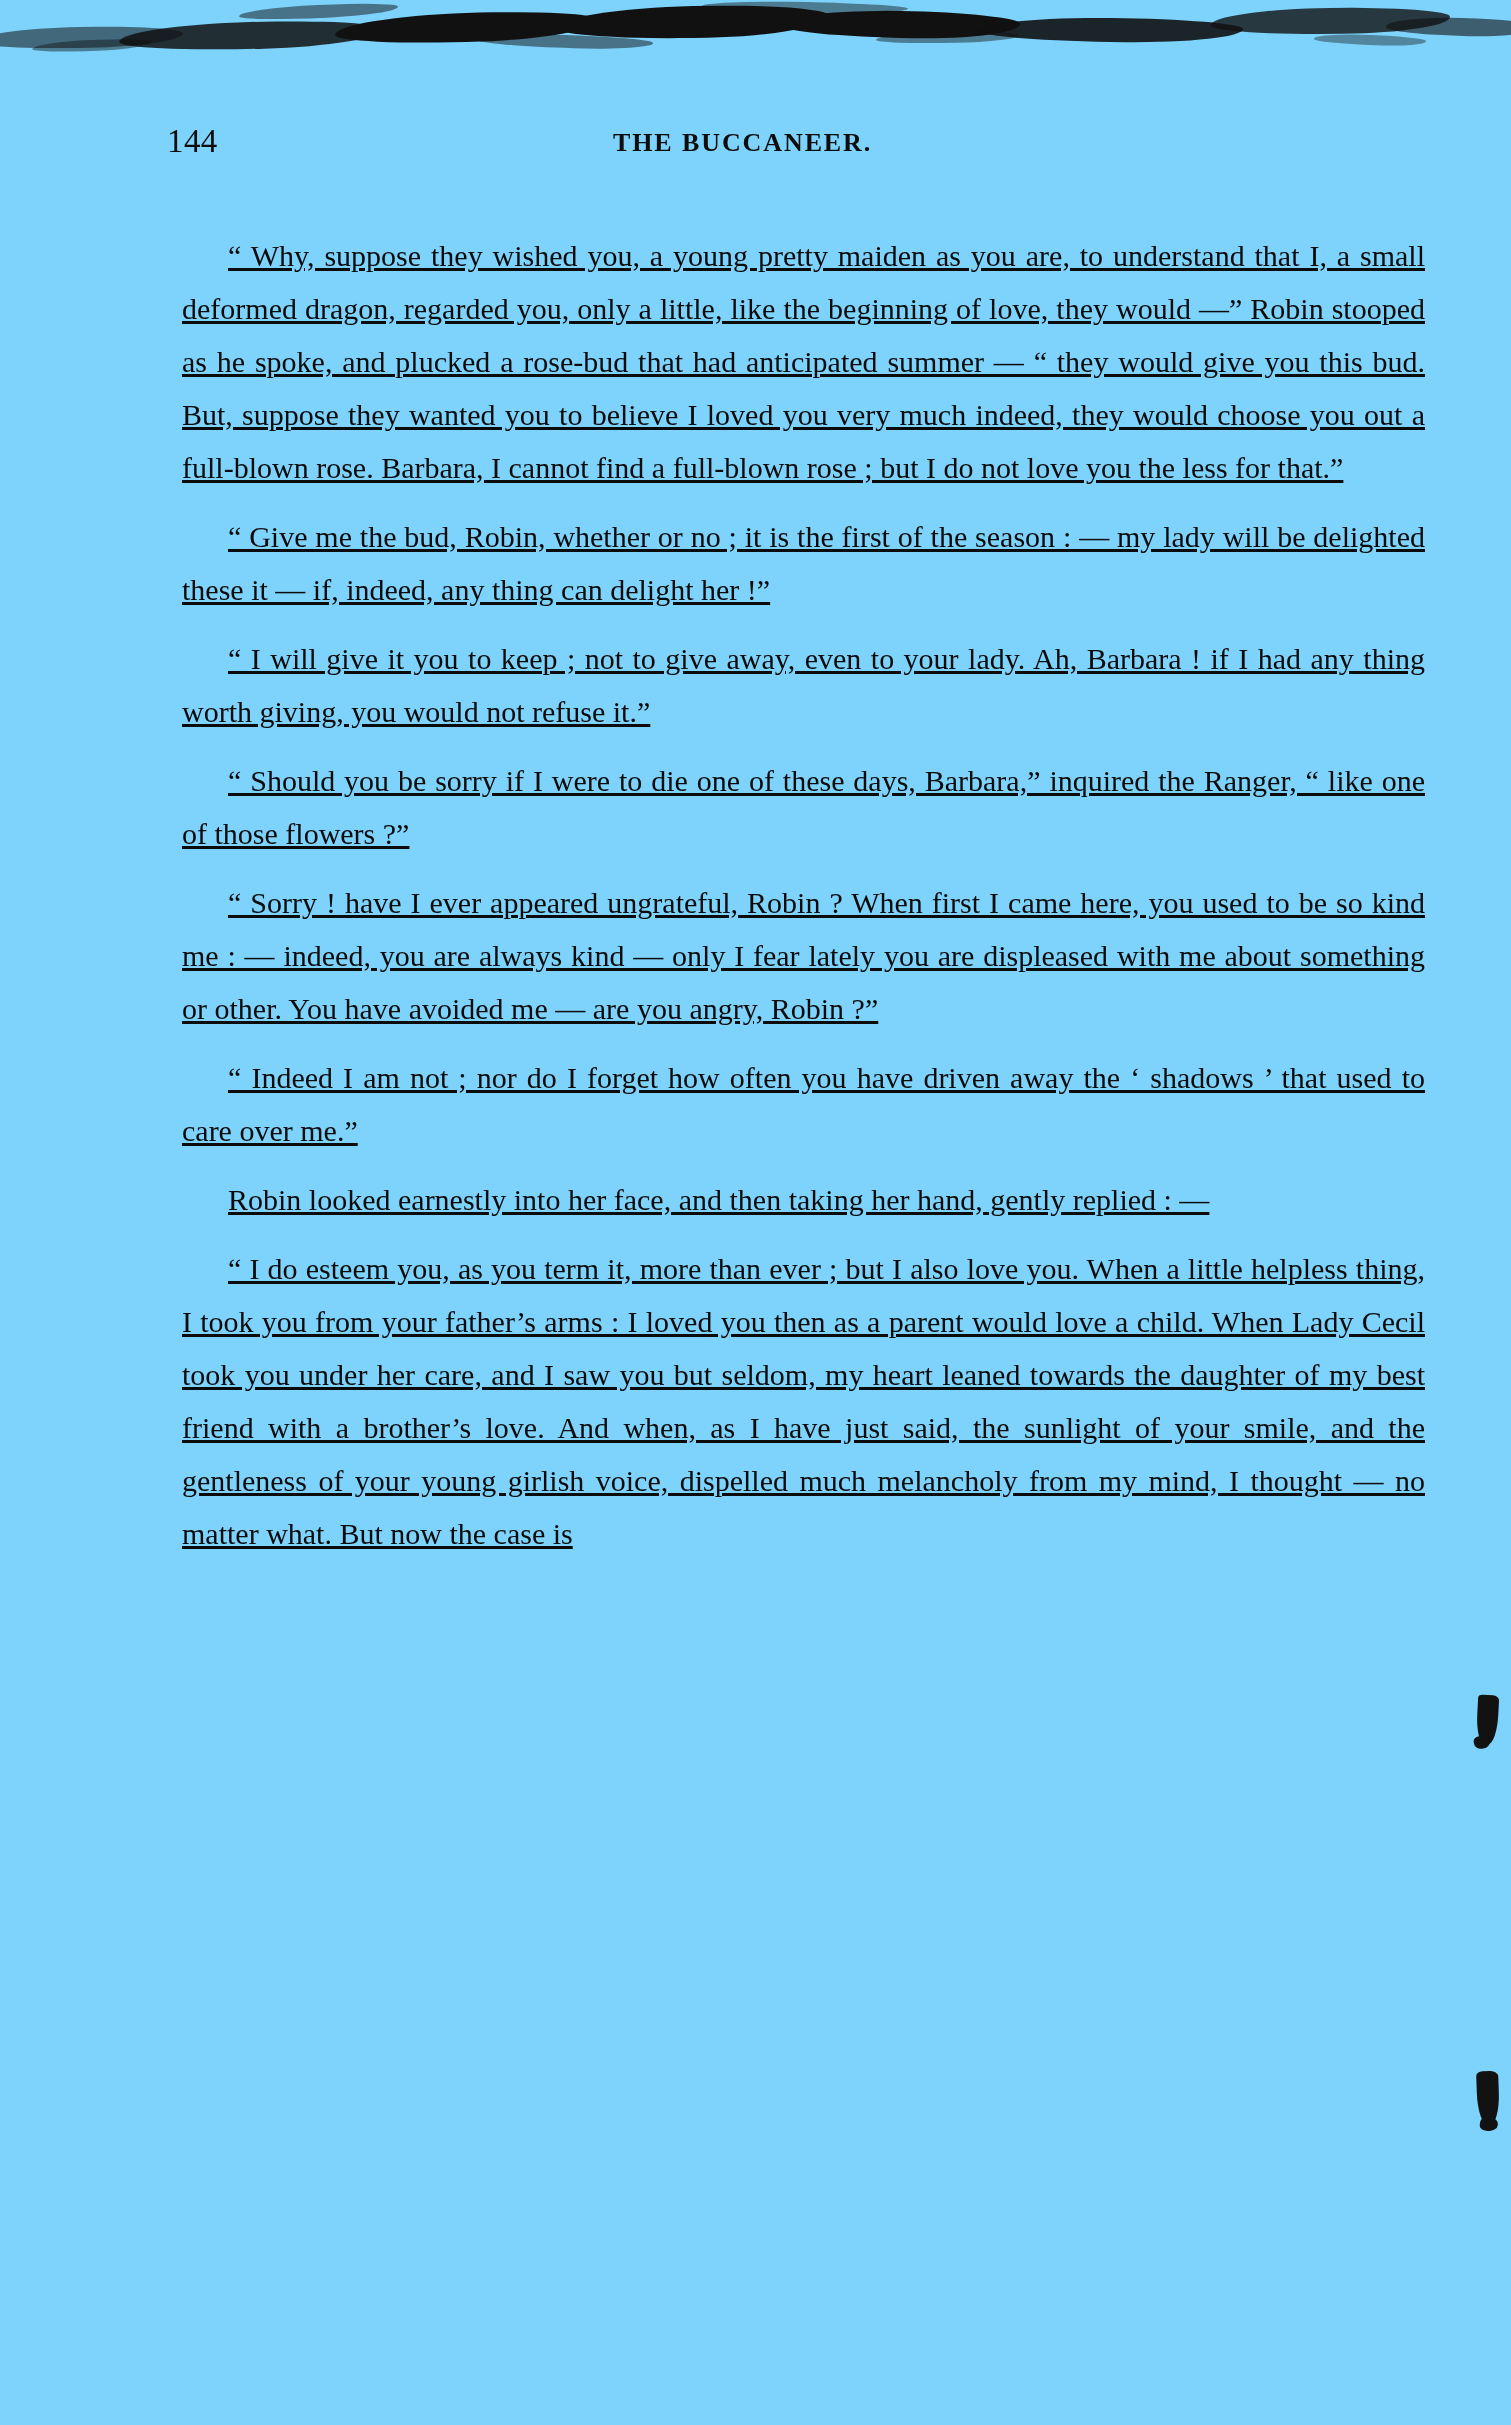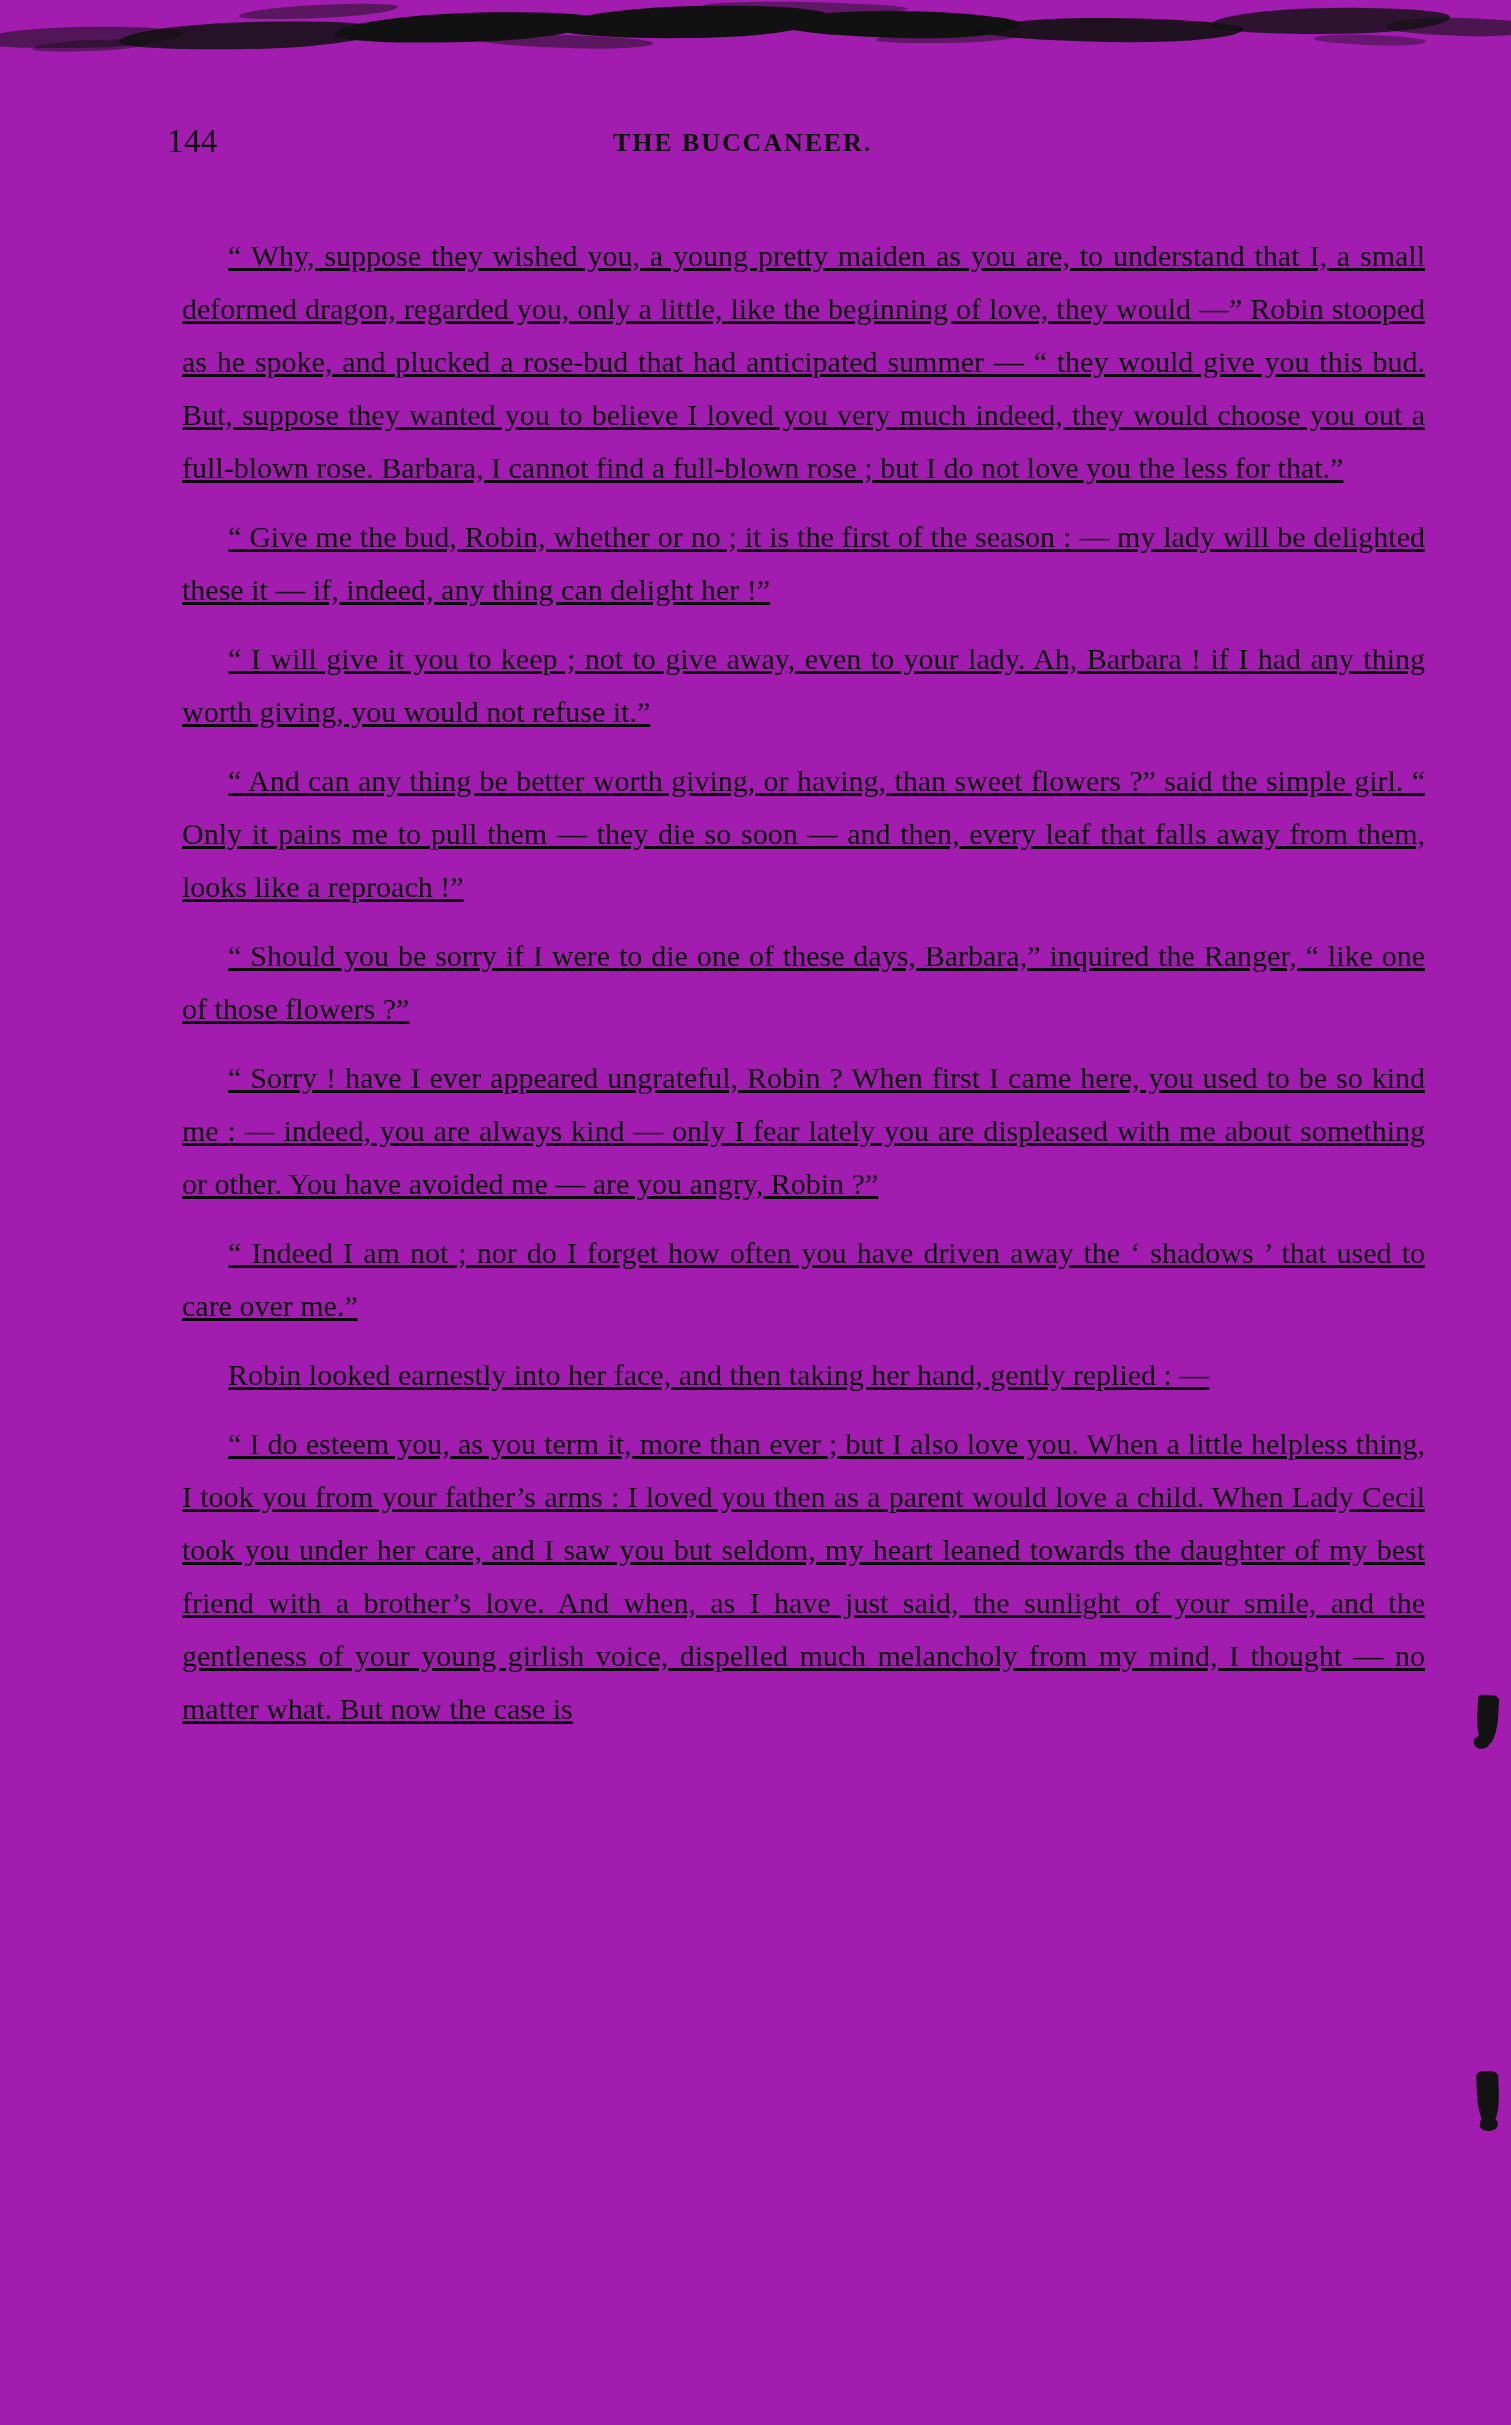--- a/index.html
+++ b/index.html
@@ -11,21 +11,21 @@
     width: 1512px;
     height: 2426px;
     position: relative;
     font-family: "Liberation Serif", serif;
     overflow: hidden;
   }
 
   .page {
     position: absolute;
     inset: 0;
-    background: #a21caf;
+    background: #7dd3fc;
   }
 
   
   .scan-edge {
     position: absolute;
     top: 0;
     left: 0;
     width: 1512px;
     height: 76px;
     overflow: hidden;
@@ -165,21 +165,20 @@
 
   <div class="running-head">
     <div class="folio">144</div>
     <div class="head-title">THE BUCCANEER.</div>
   </div>
 
   <div class="body-text">
     <p>“ Why, suppose they wished you, a young pretty maiden as you are, to understand that I, a small deformed dragon, regarded you, only a little, like the beginning of love, they would —” Robin stooped as he spoke, and plucked a rose-bud that had anticipated summer — “ they would give you this bud. But, suppose they wanted you to believe I loved you very much indeed, they would choose you out a full-blown rose. Barbara, I cannot find a full-blown rose ; but I do not love you the less for that.”</p>
     <p>“ Give me the bud, Robin, whether or no ; it is the first of the season : — my lady will be delighted these it — if, indeed, any thing can delight her !”</p>
     <p>“ I will give it you to keep ; not to give away, even to your lady. Ah, Barbara ! if I had any thing worth giving, you would not refuse it.”</p>
-    <p>“ And can any thing be better worth giving, or having, than sweet flowers ?” said the simple girl. “ Only it pains me to pull them — they die so soon — and then, every leaf that falls away from them, looks like a reproach !”</p>
     <p>“ Should you be sorry if I were to die one of these days, Barbara,” inquired the Ranger, “ like one of those flowers ?”</p>
     <p>“ Sorry ! have I ever appeared ungrateful, Robin ? When first I came here, you used to be so kind me : — indeed, you are always kind — only I fear lately you are displeased with me about something or other. You have avoided me — are you angry, Robin ?”</p>
     <p>“ Indeed I am not ; nor do I forget how often you have driven away the ‘ shadows ’ that used to care over me.”</p>
     <p>Robin looked earnestly into her face, and then taking her hand, gently replied : —</p>
     <p>“ I do esteem you, as you term it, more than ever ; but I also love you. When a little helpless thing, I took you from your father’s arms : I loved you then as a parent would love a child. When Lady Cecil took you under her care, and I saw you but seldom, my heart leaned towards the daughter of my best friend with a brother’s love. And when, as I have just said, the sunlight of your smile, and the gentleness of your young girlish voice, dispelled much melancholy from my mind, I thought — no matter what. But now the case is</p>
   </div>
 
   <div class="margin-blot blot-a"></div>
   <div class="margin-blot blot-b"></div>
 

